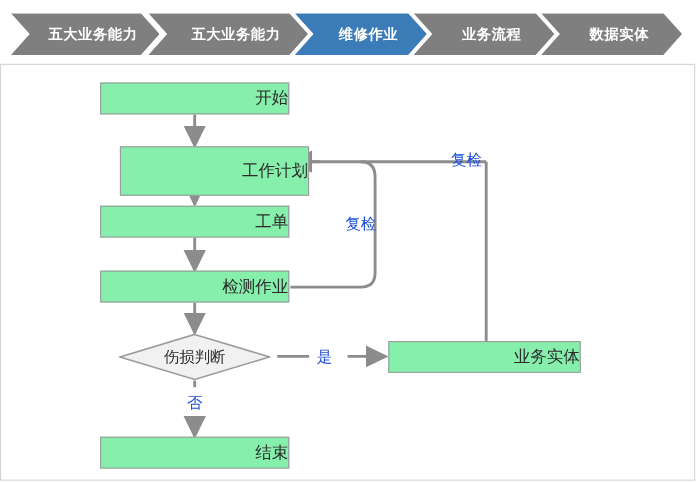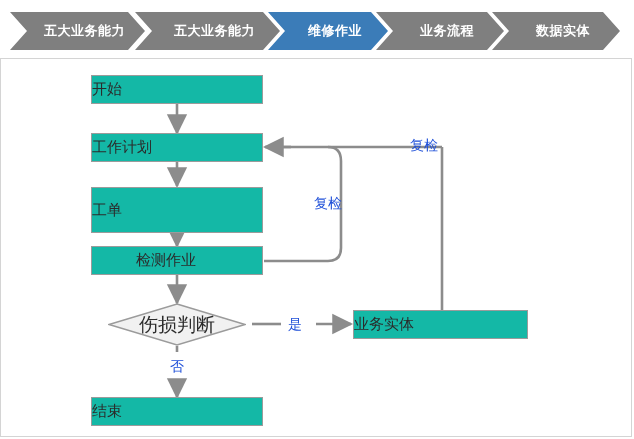--- a/index.html
+++ b/index.html
@@ -36,34 +36,34 @@
   
   .canvas{
     position:absolute;left:0;top:58px;width:632px;height:379px;
     border:1px solid #d4d4d4;
     box-sizing:border-box;
     background:#ffffff;
   }
 
   .node{
     position:absolute;
-    background:#14b8a6;
+    background:#86efac;
     border:1px solid #9b9b9b;
-    display:flex;align-items:center;justify-content:flex-start;
+    display:flex;align-items:center;justify-content:flex-end;
     color:#2b2b2b;font-size:15px;
     box-sizing:border-box;
   }
 
   .diamond-wrap{
     position:absolute;
     display:flex;align-items:center;justify-content:center;
   }
   .diamond-label{
     position:relative;z-index:2;
-    font-size:19px;color:#2b2b2b;
+    font-size:14px;color:#2b2b2b;
     white-space:nowrap;
   }
 
   .edge-label{
     position:absolute;
     font-size:14px;color:#1d4ed8;
     white-space:nowrap;
   }
 
   svg.wires{position:absolute;left:0;top:0;width:632px;height:379px;overflow:visible;}
@@ -129,25 +129,25 @@
         <path d="M 340,102 Q 340,88 327,88"></path>
 
         <line x1="290" y1="88" x2="264" y2="88" marker-end="url(#ah)"></line>
       </g>
     </svg>
 
     <div class="node" style="left:90px;top:16px;width:172px;height:29px;">
       <span>开始</span>
     </div>
 
-    <div class="node" style="left:90px;top:74px;width:172px;height:29px;">
+    <div class="node" style="left:108px;top:74px;width:172px;height:45px;">
       <span>工作计划</span>
     </div>
 
-    <div class="node" style="left:90px;top:128px;width:172px;height:46px;">
+    <div class="node" style="left:90px;top:128px;width:172px;height:29px;">
       <span>工单</span>
     </div>
 
     <div class="node" style="left:90px;top:187px;width:172px;height:29px;padding-left:44px;">
       <span>检测作业</span>
     </div>
 
     <div class="node" style="left:352px;top:251px;width:175px;height:29px;">
       <span>业务实体</span>
     </div>

